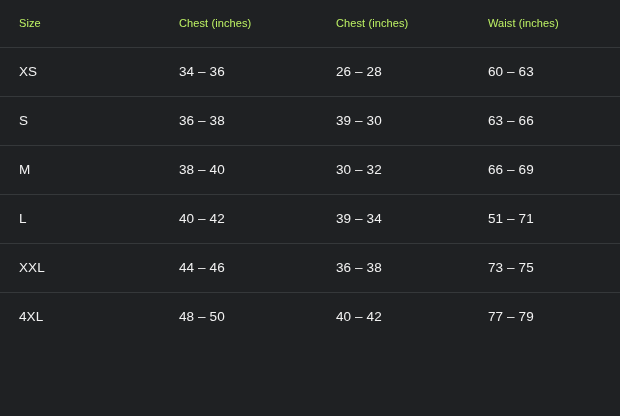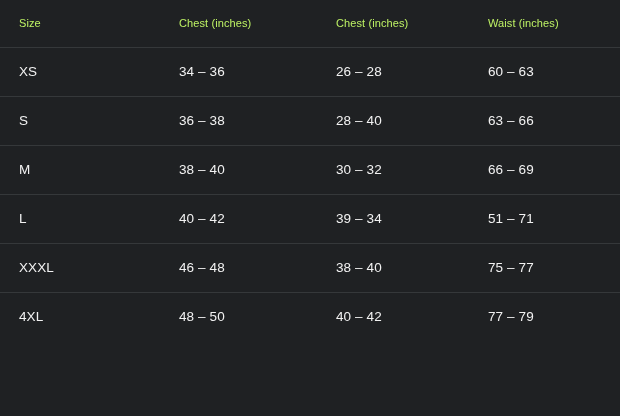--- a/index.html
+++ b/index.html
@@ -71,40 +71,40 @@
   <tbody>
     <tr>
       <td>XS</td>
       <td>34 – 36</td>
       <td>26 – 28</td>
       <td>60 – 63</td>
     </tr>
     <tr>
       <td>S</td>
       <td>36 – 38</td>
-      <td>28 – 40</td>
+      <td>39 – 30</td>
       <td>63 – 66</td>
     </tr>
     <tr>
       <td>M</td>
       <td>38 – 40</td>
       <td>30 – 32</td>
       <td>66 – 69</td>
     </tr>
     <tr>
       <td>L</td>
       <td>40 – 42</td>
       <td>39 – 34</td>
       <td>51 – 71</td>
     </tr>
     <tr>
-      <td>XXXL</td>
-      <td>46 – 48</td>
-      <td>38 – 40</td>
-      <td>75 – 77</td>
+      <td>XXL</td>
+      <td>44 – 46</td>
+      <td>36 – 38</td>
+      <td>73 – 75</td>
     </tr>
     <tr>
       <td>4XL</td>
       <td>48 – 50</td>
       <td>40 – 42</td>
       <td>77 – 79</td>
     </tr>
   </tbody>
 </table>
 

